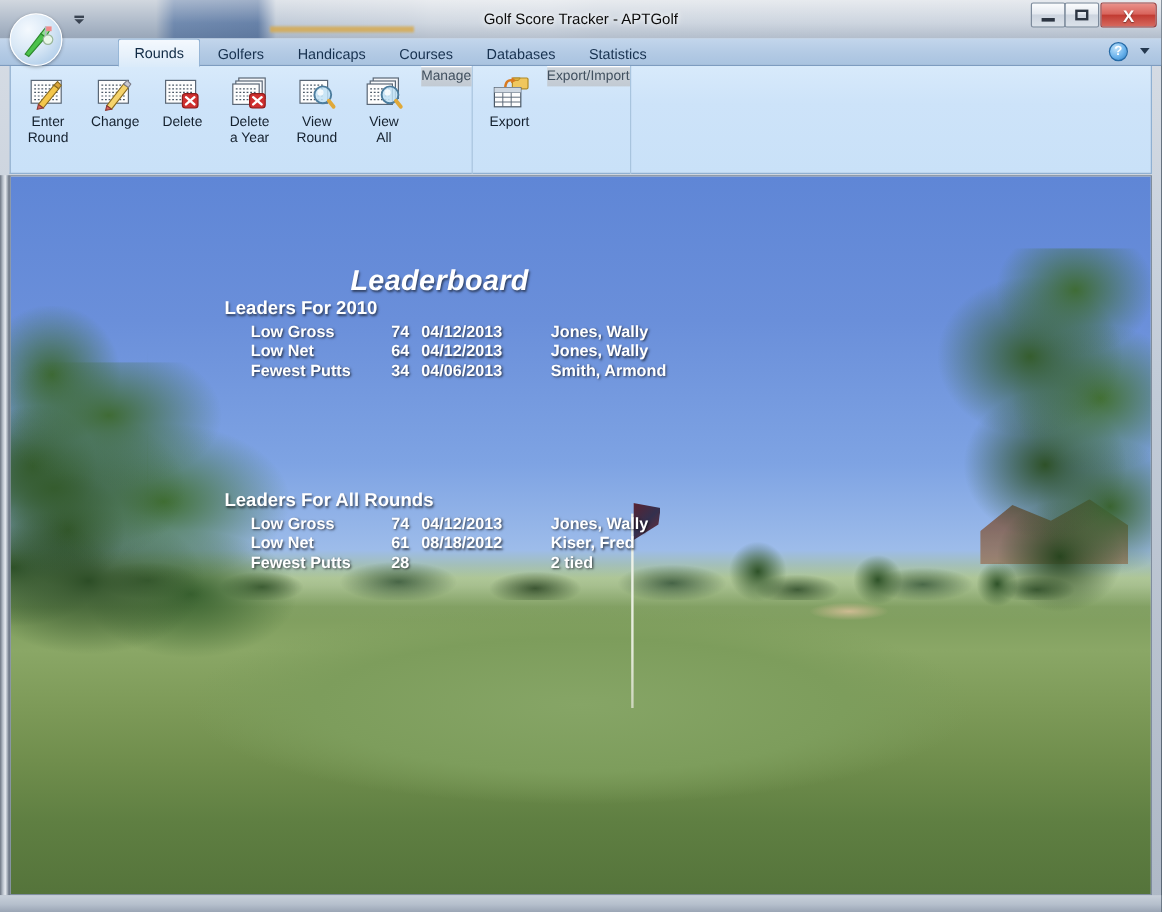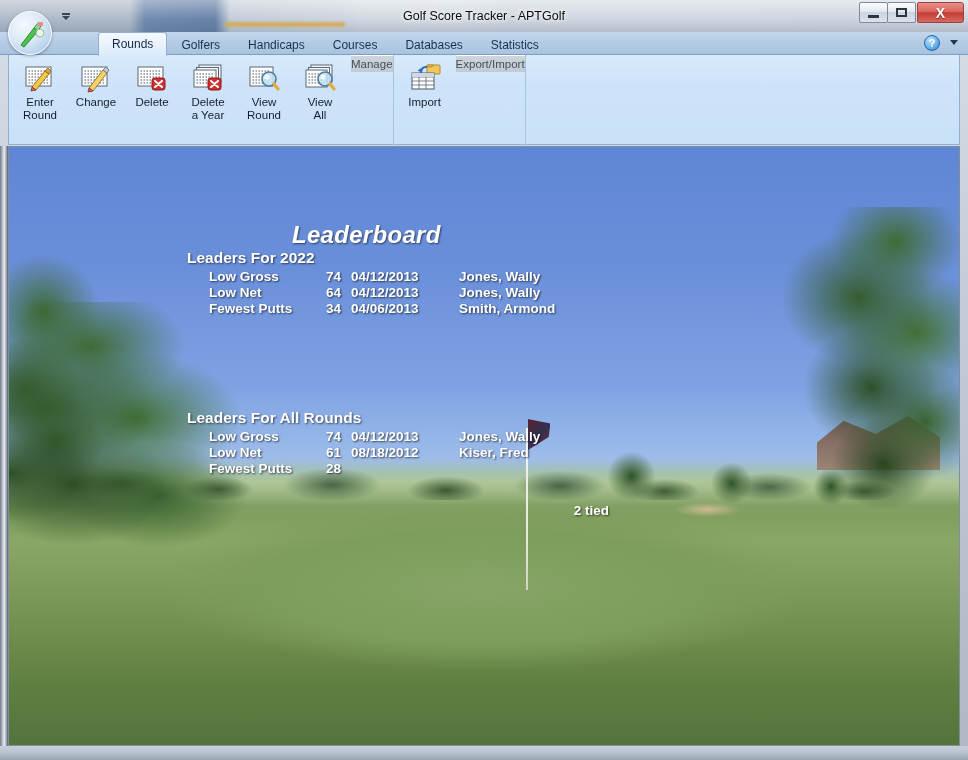--- a/index.html
+++ b/index.html
@@ -405,21 +405,21 @@
     color: #ffffff;
     text-shadow: 1px 1px 2px rgba(0,0,0,.65);
     line-height: 16px;
     padding-left: 22px;
     white-space: nowrap;
   }
   .c-label { width: 104px; }
   .c-score { width: 38px; text-align: right; padding-right: 10px; }
   .c-date  { width: 108px; }
   .c-name  { width: 150px; }
-  .c-name.center { text-align: right; margin-top: 42px; }
+  .c-name.center { text-align: left; }
 
   
   .left-edge {
     position: absolute;
     left: 0; top: 146px;
     width: 8px; height: 600px;
     background: linear-gradient(90deg, #6d7684 0%, #b9c1cb 30%, #e6eaf0 55%, #8d97a4 85%, #50596a 100%);
     z-index: 6;
   }
   .frame-bottom {
@@ -607,41 +607,41 @@
 All</div>
         </div>
 
       </div>
       <div class="rgroup-label">Manage</div>
     </div>
 
     <div class="rgroup">
       <div class="rgroup-items">
 
-
         <div class="rbtn">
           <div class="glyph">
             <svg width="34" height="30" viewBox="0 0 34 30">
               <rect x="19" y="2" width="13" height="9" rx="1" fill="#f0c75e" stroke="#b08a26" stroke-width="1"></rect>
               <path d="M19 4 L24 4 L25.5 2 L19 2 Z" fill="#e0b444" stroke="#b08a26" stroke-width=".8"></path>
-              <path d="M19 4 Q13 3 13 11" fill="none" stroke="#2f6fbe" stroke-width="2"></path>
-              <path d="M9.6 7.6 L13.9 9.7 L13.2 5.0 Z" fill="#2f6fbe"></path>
+              <path d="M13 11 Q13 3 19 4" fill="none" stroke="#d97a1f" stroke-width="2"></path>
+              <path d="M18.5 1.2 L22 4.3 L17.8 6.4 Z" fill="#d97a1f"></path>
               <rect x="4" y="10" width="22" height="16" fill="#fdfdfd" stroke="#4a5866" stroke-width="1"></rect>
               <g stroke="#5a6776" stroke-width=".8">
                 <line x1="4" y1="14" x2="26" y2="14"></line>
                   <line x1="4" y1="18" x2="26" y2="18"></line>
                 <line x1="4" y1="22" x2="26" y2="22"></line>
                 <line x1="11" y1="10" x2="11" y2="26"></line>
                   <line x1="18" y1="10" x2="18" y2="26"></line>
               </g>
               <rect x="4" y="10" width="22" height="4" fill="#cfd8e2"></rect>
             </svg>
           </div>
-          <div class="lbl">Import</div>
-        </div>
+          <div class="lbl">Export</div>
+        </div>
+
 
       </div>
       <div class="rgroup-label">Export/Import</div>
     </div>
 
     <div style="flex:1;"></div>
   </div>
 
   <div class="content">
 
@@ -658,21 +658,21 @@
       <div class="green"></div>
       <div class="flagstick"></div>
       <div class="flag"></div>
     </div>
 
     <div class="board">
 
       <div class="board-title">Leaderboard</div>
 
       <div class="section s1">
-        <div class="section-head">Leaders For 2022</div>
+        <div class="section-head">Leaders For 2010</div>
 
         <div class="row">
           <div class="c-label">Low Gross</div>
           <div class="c-score">74</div>
           <div class="c-date">04/12/2013</div>
           <div class="c-name">Jones, Wally</div>
         </div>
 
         <div class="row">
           <div class="c-label">Low Net</div>

